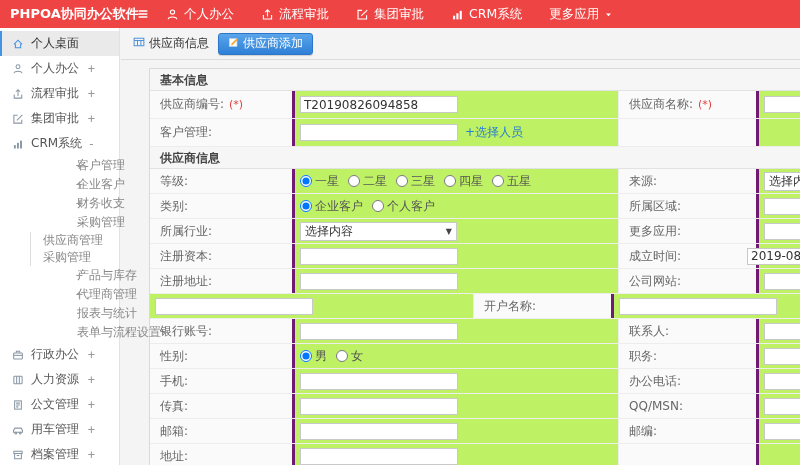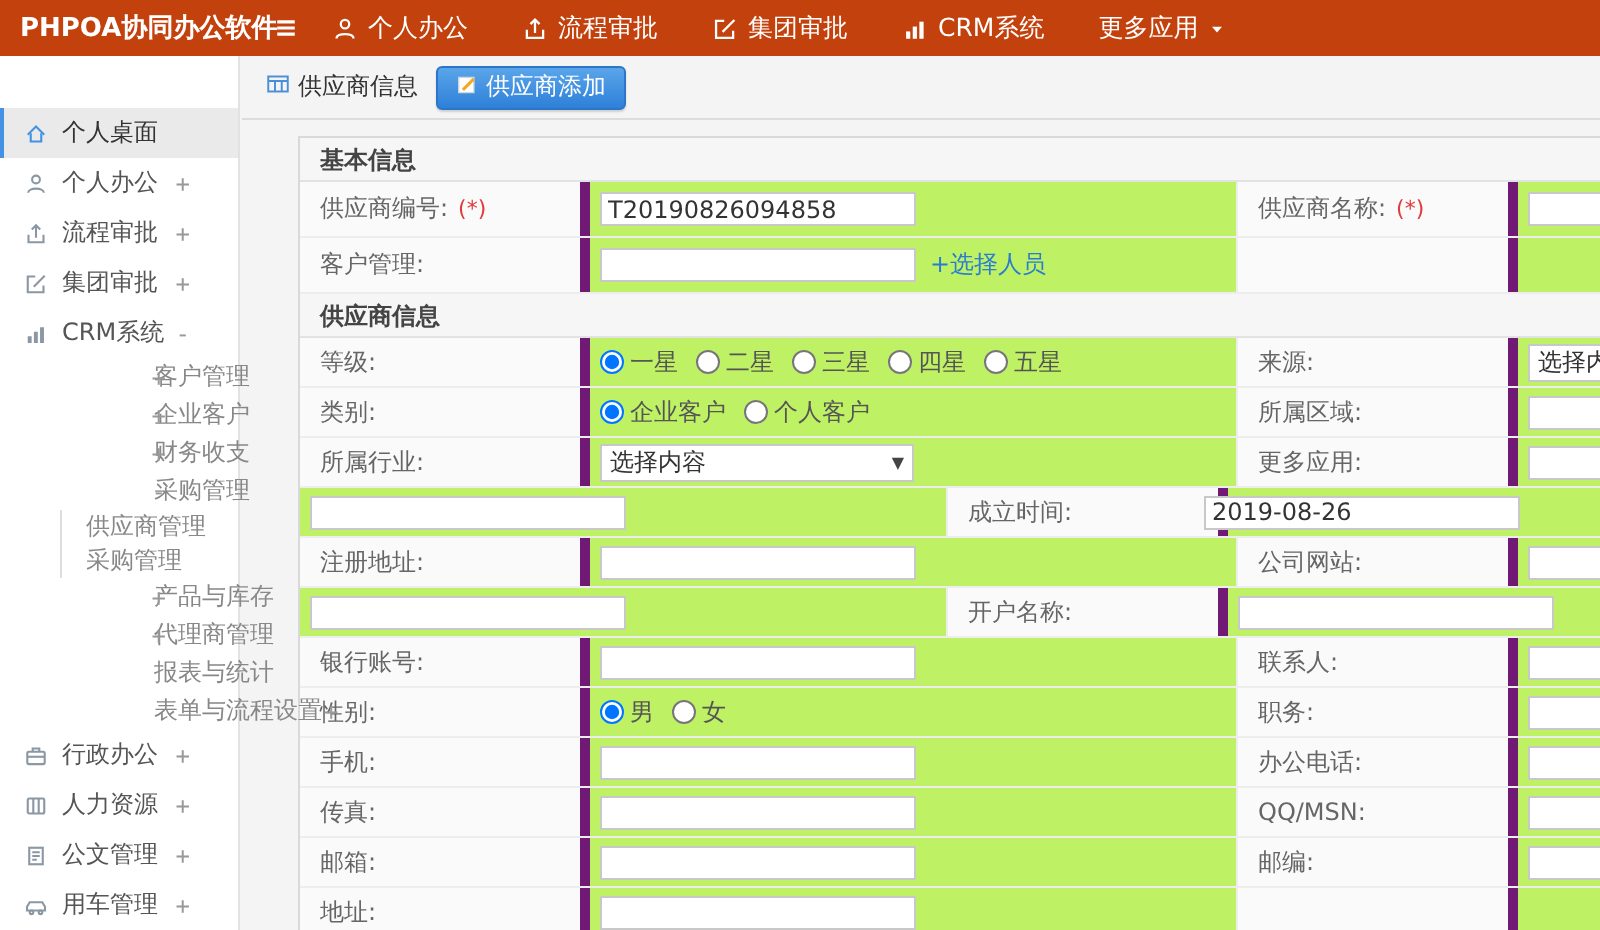--- a/index.html
+++ b/index.html
@@ -3,48 +3,48 @@
 <meta charset="utf-8">
 <style>
   *{box-sizing:border-box;margin:0;padding:0;}
   html,body{width:800px;height:465px;}
   body{
     position:relative;overflow:hidden;background:#f4f4f4;
     font-family:"DejaVu Sans","Liberation Sans",sans-serif;
     -webkit-font-smoothing:antialiased;
   }
   
-  .navbar{position:absolute;top:0;left:0;width:800px;height:28px;background:#c2410c;display:flex;align-items:center;color:#fff;z-index:10;}
+  .navbar{position:absolute;top:0;left:0;width:800px;height:28px;background:#ef4444;display:flex;align-items:center;color:#fff;z-index:10;}
   .logo{width:126px;padding-left:10px;font-size:13px;font-weight:bold;white-space:nowrap;}
   .hamburger{margin:0 16px 0 10px;display:flex;align-items:center;cursor:pointer;}
   .nav-item{display:flex;align-items:center;gap:5px;font-size:12.5px;margin-right:27px;white-space:nowrap;cursor:pointer;}
   .nav-item svg{display:block;}
   
   .sidebar{position:absolute;top:28px;left:0;width:120px;bottom:0;background:#fff;border-right:1px solid #e2e2e2;padding-top:3px;z-index:5;}
   .side-item{position:relative;height:25px;display:flex;align-items:center;padding-left:12px;font-size:12px;color:#555;cursor:pointer;white-space:nowrap;}
   .side-item .sicon{color:#8a97a5;margin-right:7px;display:flex;}
-  .side-item.active{background:#eaeaea;border-left:2px solid #4392e4;padding-left:10px;color:#333;margin-top:23px;}
+  .side-item.active{background:#eaeaea;border-left:2px solid #4392e4;padding-left:10px;color:#333;}
   .side-item.active .sicon{color:#4392e4;}
   .sign{position:absolute;right:24px;color:#999;font-size:12px;font-family:"DejaVu Sans Mono",monospace;}
   .side-sub{position:relative;height:19px;display:flex;align-items:center;padding-left:30px;font-size:12px;color:#888;cursor:pointer;white-space:nowrap;margin-left:47px;}
   .side-sub .sign{right:36px;}
   .side-sub .sign.inline{position:static;margin-left:1px;}
   .side-sub2{height:17px;margin-left:30px;padding-left:12px;border-left:1px solid #ddd;display:flex;align-items:center;font-size:12px;color:#888;cursor:pointer;white-space:nowrap;}
   
   .main{position:absolute;left:121px;top:28px;right:0;bottom:0;background:#f4f4f4;}
   .tabbar{height:32px;border-bottom:1px solid #dcdcdc;display:flex;align-items:center;padding-left:12px;gap:9px;}
   .tab-plain{display:flex;align-items:center;gap:4px;font-size:12px;color:#333;cursor:pointer;}
   .tab-active{display:flex;align-items:center;gap:4px;font-size:12px;color:#fff;background:linear-gradient(#5aa5ea,#2e80d8);border:1px solid #2b76c8;border-radius:3px;height:22px;padding:0 9px;cursor:pointer;box-shadow:0 1px 1px rgba(0,0,0,.15);}
   
   .panel{position:absolute;left:28px;top:40px;width:814px;background:#fff;border:1px solid #d9d9d9;}
   .sec-header{height:22px;line-height:22px;background:#f6f6f6;border-bottom:1px solid #e2e2e2;font-size:12px;font-weight:bold;color:#444;padding-left:10px;}
   .frow{display:flex;border-bottom:1px solid #ededed;}
   .h28{height:28px;}
   .h25{height:25px;}
-  .lblc{background:#fafafa;border-right:5px solid #701a75;display:flex;align-items:center;padding-left:10px;font-size:12px;color:#666;white-space:nowrap;}
+  .lblc{background:#fafafa;border-right:3px solid #701a75;display:flex;align-items:center;padding-left:10px;font-size:12px;color:#666;white-space:nowrap;}
   .valc{background:#bef264;border-right:1px solid #ededed;display:flex;align-items:center;padding-left:5px;}
   .c-l1{width:145px;}
   .c-v1{width:324px;}
   .c-l2{width:140px;}
   .c-v2{flex:1;border-right:none;}
   .req{color:#e03c3c;font-size:11px;margin-left:5px;}
   input.txt{height:17px;width:158px;border:1px solid #c8c8c8;background:#fff;font-size:12px;padding:0 3px;font-family:inherit;color:#333;}
   .w126{width:126px;}
   .w160{width:160px;}
   .grayfill{width:102px;background:#f0f0f0;}
@@ -382,20 +382,23 @@
       </div>
       <div class="lblc c-l2">
           <span>更多应用:</span>
         </div>
       <div class="valc c-v2">
           <input class="txt w160" value="" style="">
         </div>
     </div>
 
     <div class="frow h25">
+      <div class="lblc c-l1">
+          <span>注册资本:</span>
+        </div>
       <div class="valc c-v1">
           <input class="txt" value="" style="">
         </div>
       <div class="lblc c-l2">
           <span>成立时间:</span>
         </div>
       <div class="valc c-v2">
           <input class="txt date" value="2019-08-26" style="">
         </div>
     </div>

